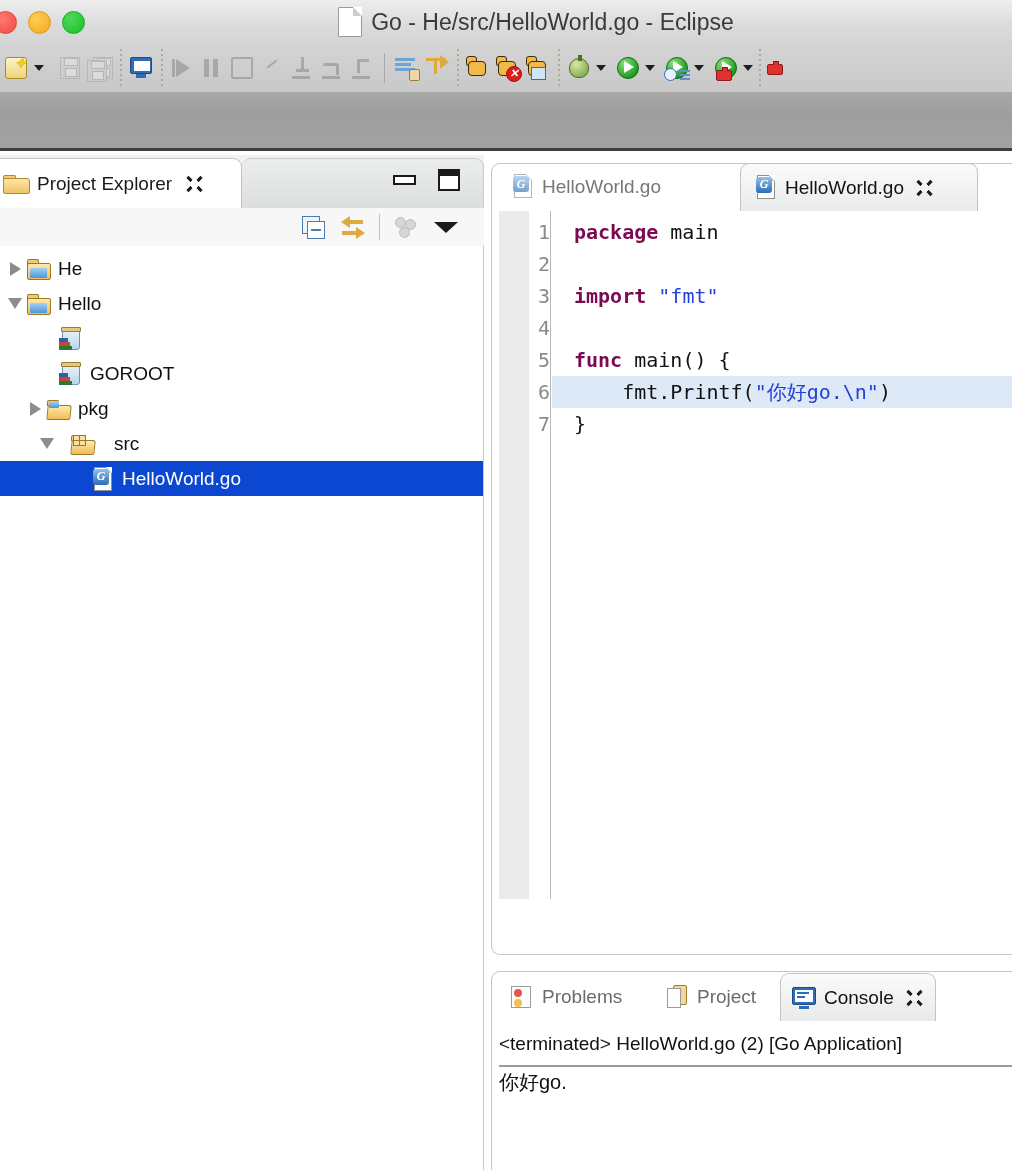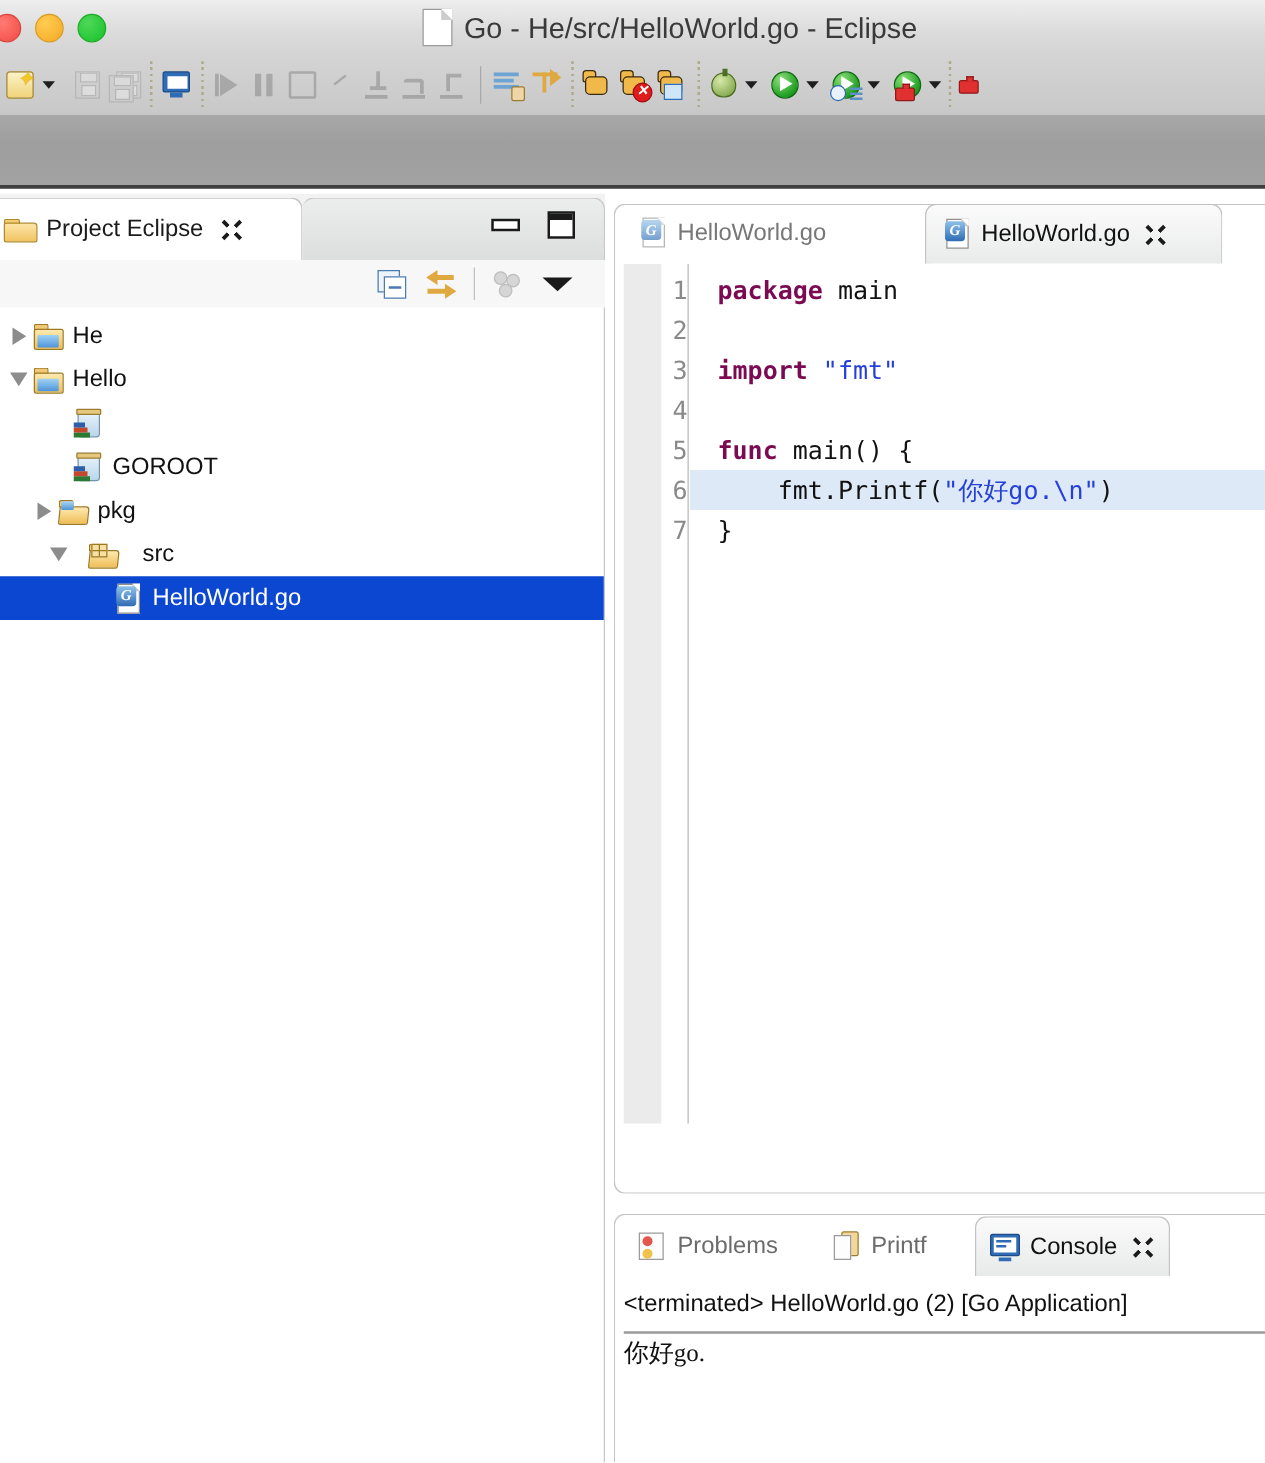--- a/index.html
+++ b/index.html
@@ -226,21 +226,21 @@
   .con-tab-label{font-size:19px;white-space:nowrap;margin-left:8px;}
   .con-tab.inactive .con-tab-label{color:#6b6b6b;}
   .con-tab.active .con-tab-label{color:#111;}
   .con-head{
     position:absolute;left:8px;top:70px;width:513px;height:34px;
     font-size:19px;color:#111;white-space:nowrap;
     border-bottom:2px solid #9b9b9b;box-sizing:border-box;
   }
   .con-out{
     position:absolute;left:8px;top:106px;width:513px;height:95px;
-    font-family:Liberation Serif, serif;font-size:20px;color:#111;
+    font-family:Liberation Sans, sans-serif;font-size:20px;color:#111;
   }
 
   
   .icon-problems{width:24px;height:24px;position:relative;flex:0 0 auto;}
   .icon-problems .sheet{position:absolute;left:1px;top:1px;width:20px;height:22px;background:#fdfdfd;border:1px solid #9b9b9b;box-sizing:border-box;}
   .icon-problems .dot-r{position:absolute;left:4px;top:4px;width:8px;height:8px;border-radius:50%;background:#e2564c;}
   .icon-problems .dot-y{position:absolute;left:4px;top:14px;width:8px;height:8px;border-radius:50%;background:#f0c24b;}
   .icon-history{width:22px;height:24px;position:relative;flex:0 0 auto;}
   .icon-history .s1{position:absolute;left:6px;top:0px;width:14px;height:20px;background:#f3d79a;border:1px solid #9a7d33;box-sizing:border-box;border-radius:2px;}
   .icon-history .s2{position:absolute;left:0px;top:3px;width:14px;height:20px;background:#fdfdfd;border:1px solid #9b9b9b;box-sizing:border-box;}
@@ -487,21 +487,21 @@
 
   <div class="left-panel">
 
     <div class="pe-tabrow">
       <div class="pe-tab-rest"></div>
       <div class="pe-tab">
         <span class="folder-icon">
             <i class="ftab"></i>
             <i class="fbody"></i>
           </span>
-        <span class="pe-tab-label">Project Eclipse</span>
+        <span class="pe-tab-label">Project Explorer</span>
         <span class="pe-close"><span class="xmark notch"></span></span>
       </div>
       <div class="win-btns">
         <span class="btn-min"></span>
         <span class="btn-max"></span>
       </div>
     </div>
 
     <div class="pe-toolbar">
       <span class="pe-tb-item">
@@ -672,21 +672,21 @@
           <i class="dot-y"></i>
         </span>
       <span class="con-tab-label">Problems</span>
     </div>
 
     <div class="con-tab inactive" style="left:165px">
       <span class="icon-history">
           <i class="s1"></i>
           <i class="s2"></i>
         </span>
-      <span class="con-tab-label">Printf</span>
+      <span class="con-tab-label">Project</span>
     </div>
 
     <div class="con-tab active" style="left:289px">
       <span class="icon-console">
           <i class="scr"></i>
           <i class="in"></i>
           <i class="l1"></i>
           <i class="l2"></i>
           <i class="base"></i>
         </span>

